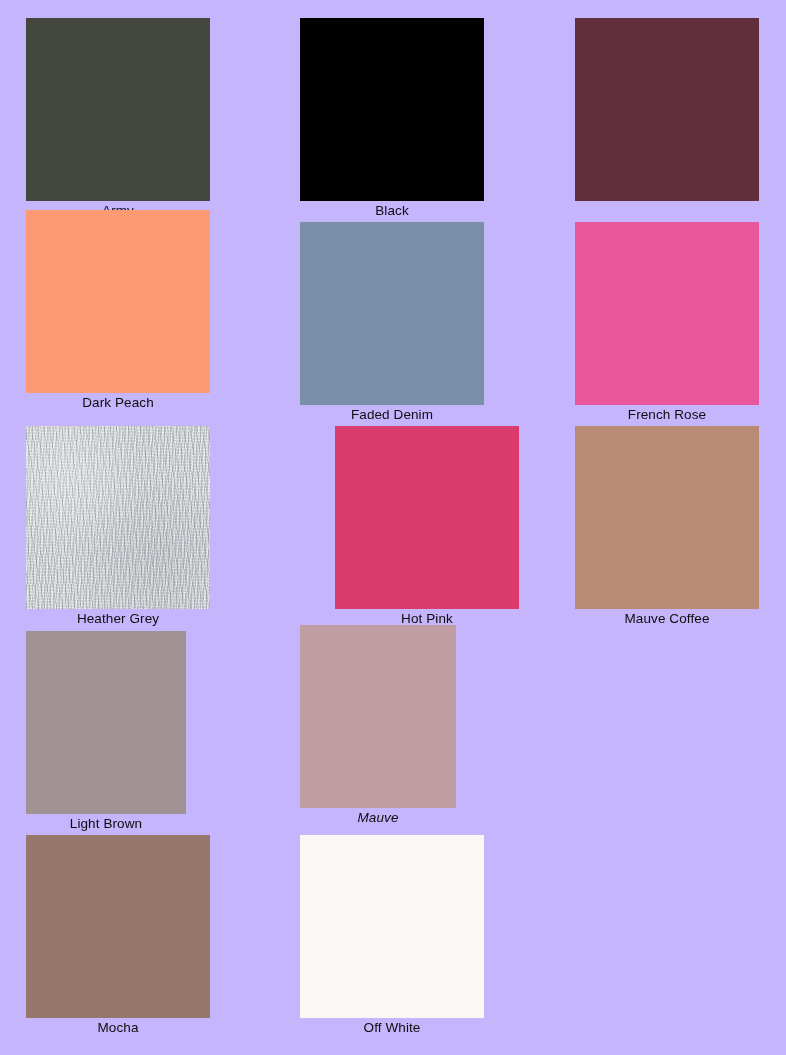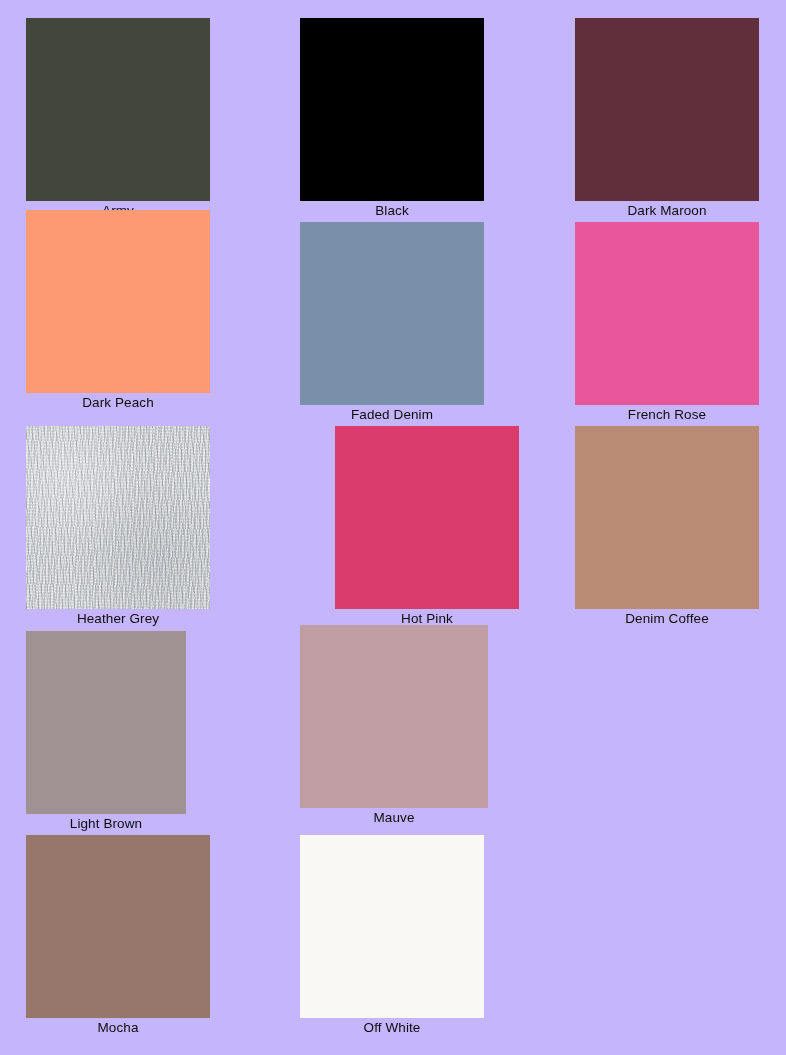--- a/index.html
+++ b/index.html
@@ -101,21 +101,20 @@
     <div class="swatch-cell" style="left: 26px; top: 18px; width: 184px;">
       <div class="swatch-chip" style="height: 183px; background: rgb(67, 70, 60);"></div>
       <div class="swatch-label" style="color: rgb(13, 13, 13);">Army</div>
     </div>
     <div class="swatch-cell" style="left: 300px; top: 18px; width: 184px;">
       <div class="swatch-chip" style="height: 183px; background: rgb(0, 0, 0);"></div>
       <div class="swatch-label" style="color: rgb(13, 13, 13);">Black</div>
     </div>
     <div class="swatch-cell" style="left: 575px; top: 18px; width: 184px;">
       <div class="swatch-chip" style="height: 183px; background: rgb(97, 47, 60);"></div>
-      <div class="swatch-label" style="color: rgb(13, 13, 13);">Dark Maroon</div>
     </div>
     <div class="swatch-cell" style="left: 26px; top: 210px; width: 184px;">
       <div class="swatch-chip" style="height: 183px; background: rgb(253, 154, 116);"></div>
       <div class="swatch-label" style="color: rgb(13, 13, 13);">Dark Peach</div>
     </div>
     <div class="swatch-cell" style="left: 300px; top: 222px; width: 184px;">
       <div class="swatch-chip" style="height: 183px; background: rgb(122, 143, 170);"></div>
       <div class="swatch-label" style="color: rgb(13, 13, 13);">Faded Denim</div>
     </div>
     <div class="swatch-cell" style="left: 575px; top: 222px; width: 184px;">
@@ -125,27 +124,27 @@
     <div class="swatch-cell" style="left: 26px; top: 426px; width: 184px;">
       <div class="swatch-chip texture-heather" style="height: 183px; background: rgb(211, 214, 217);"></div>
       <div class="swatch-label" style="color: rgb(13, 13, 13);">Heather Grey</div>
     </div>
     <div class="swatch-cell" style="left: 300px; top: 426px; width: 184px; margin-left: 35px;">
       <div class="swatch-chip" style="height: 183px; background: rgb(218, 60, 109);"></div>
       <div class="swatch-label" style="color: rgb(13, 13, 13);">Hot Pink</div>
     </div>
     <div class="swatch-cell" style="left: 575px; top: 426px; width: 184px;">
       <div class="swatch-chip" style="height: 183px; background: rgb(186, 139, 116);"></div>
-      <div class="swatch-label" style="color: rgb(13, 13, 13);">Denim Coffee</div>
+      <div class="swatch-label" style="color: rgb(13, 13, 13);">Mauve Coffee</div>
     </div>
     <div class="swatch-cell" style="left: 26px; top: 631px; width: 160px;">
       <div class="swatch-chip" style="height: 183px; background: rgb(160, 146, 147);"></div>
       <div class="swatch-label" style="color: rgb(13, 13, 13);">Light Brown</div>
     </div>
-    <div class="swatch-cell" style="left: 300px; top: 625px; width: 188px;">
+    <div class="swatch-cell" style="left: 300px; top: 625px; width: 156px; font-style: italic;">
       <div class="swatch-chip" style="height: 183px; background: rgb(191, 157, 162);"></div>
       <div class="swatch-label" style="color: rgb(13, 13, 13);">Mauve</div>
     </div>
     <div class="swatch-cell" style="left: 26px; top: 835px; width: 184px;">
       <div class="swatch-chip" style="height: 183px; background: rgb(151, 118, 107);"></div>
       <div class="swatch-label" style="color: rgb(13, 13, 13);">Mocha</div>
     </div>
     <div class="swatch-cell" style="left: 300px; top: 835px; width: 184px;">
       <div class="swatch-chip" style="height: 183px; background: rgb(250, 248, 244);"></div>
       <div class="swatch-label" style="color: rgb(13, 13, 13);">Off White</div>

